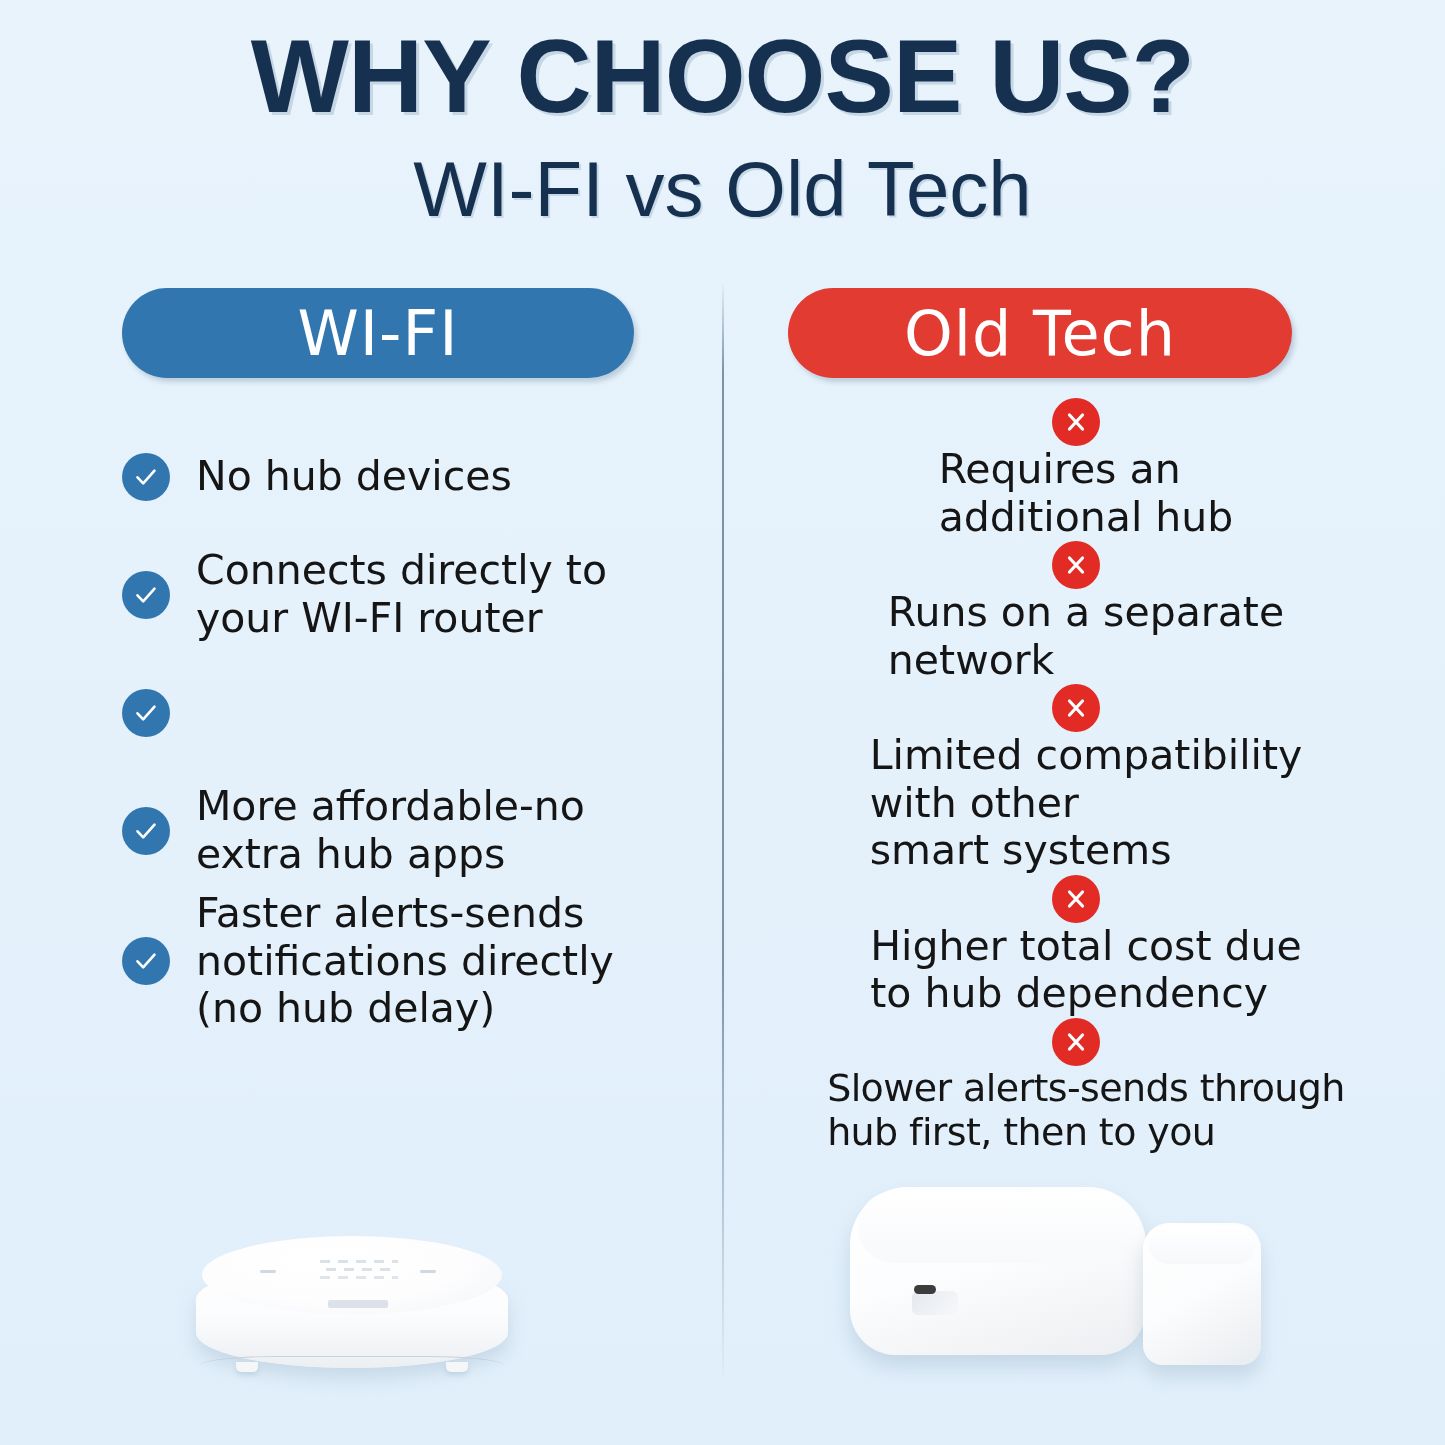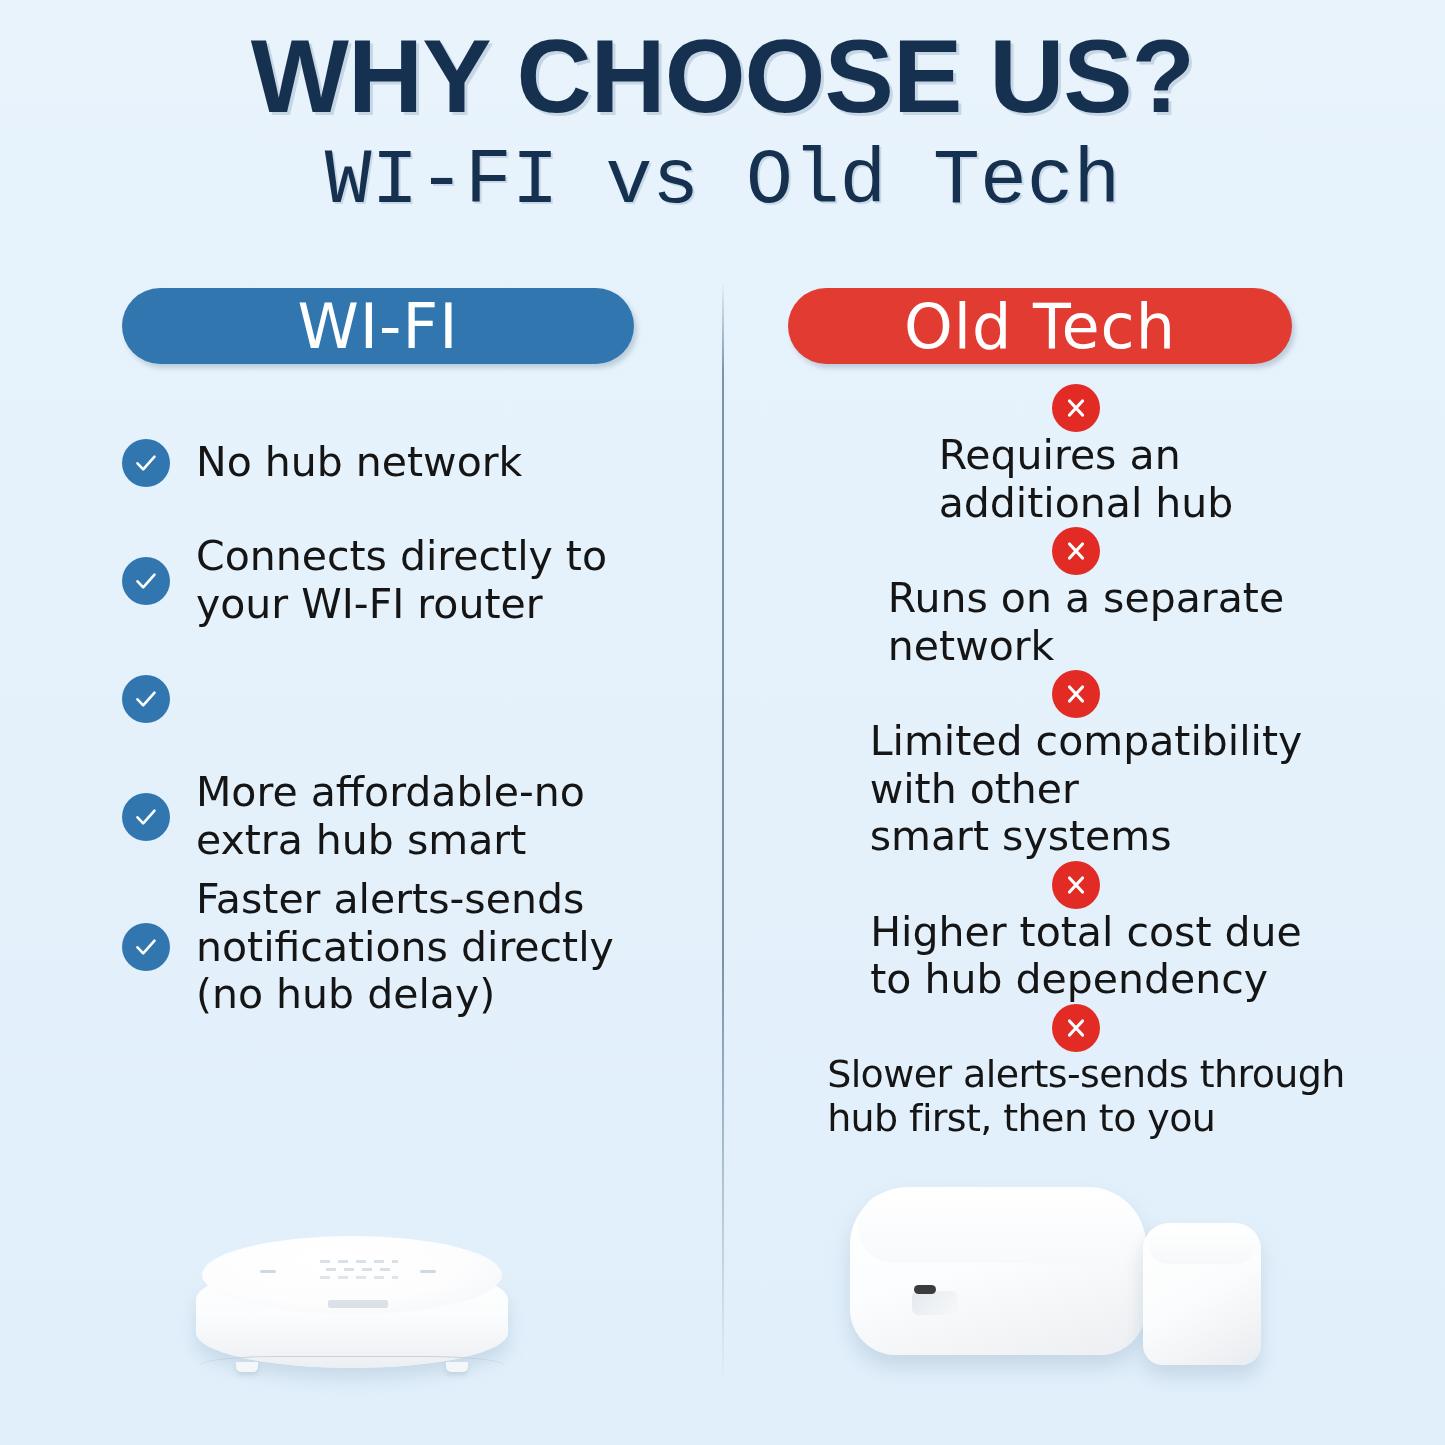--- a/index.html
+++ b/index.html
@@ -34,23 +34,23 @@
     padding-top: 24px;
     font-family: "Liberation Sans", sans-serif;
     font-weight: bold;
     font-size: 104px;
     line-height: 1.0;
     letter-spacing: -1px;
     color: #16304f;
     text-shadow: 3px 3px 0 rgba(120,150,175,0.30);
   }
   .title-sub {
-    margin: 0;
+    margin: 8px;
     padding-top: 14px;
-    font-family: Liberation Mono, monospace;
+    font-family: Liberation Sans, sans-serif;
     font-weight: 400;
     font-size: 78px;
     line-height: 1.0;
     color: #16304f;
     text-shadow: 2px 2px 0 rgba(120,150,175,0.28);
   }
 
   
   .divider {
     position: absolute;
@@ -75,21 +75,21 @@
   }
   .col {
     width: 722px;
     box-sizing: border-box;
   }
   .col-left  { padding-left: 122px; padding-right: 70px; }
   .col-right { padding-left: 66px; padding-right: 60px; }
 
   
   .pill {
-    height: 76px;
+    height: 90px;
     border-radius: 46px;
     display: flex;
     align-items: center;
     justify-content: center;
     color: #ffffff;
     font-family: "DejaVu Sans", sans-serif;
     font-size: 62px;
     letter-spacing: 1px;
     box-shadow: 3px 4px 5px rgba(90,120,145,0.30);
   }
@@ -332,21 +332,21 @@
       <ul class="list list-left">
 
         <li class="item">
           <span class="icon-wrap">
             <span class="badge badge-check">
               <svg width="30" height="30" viewBox="0 0 30 30" aria-hidden="true">
                 <path d="M6.5 15.3 L12.2 21.3 L23.5 8.6" fill="none" stroke="#ffffff" stroke-width="2.6" stroke-linecap="round" stroke-linejoin="round"></path>
               </svg>
             </span>
           </span>
-          <span class="item-text">No hub network</span>
+          <span class="item-text">No hub devices</span>
         </li>
 
         <li class="item">
           <span class="icon-wrap">
             <span class="badge badge-check">
               <svg width="30" height="30" viewBox="0 0 30 30" aria-hidden="true">
                 <path d="M6.5 15.3 L12.2 21.3 L23.5 8.6" fill="none" stroke="#ffffff" stroke-width="2.6" stroke-linecap="round" stroke-linejoin="round"></path>
               </svg>
             </span>
           </span>
@@ -366,21 +366,21 @@
 
         <li class="item">
           <span class="icon-wrap">
             <span class="badge badge-check">
               <svg width="30" height="30" viewBox="0 0 30 30" aria-hidden="true">
                 <path d="M6.5 15.3 L12.2 21.3 L23.5 8.6" fill="none" stroke="#ffffff" stroke-width="2.6" stroke-linecap="round" stroke-linejoin="round"></path>
               </svg>
             </span>
           </span>
           <span class="item-text">More affordable-no
-extra hub smart</span>
+extra hub apps</span>
         </li>
 
         <li class="item">
           <span class="icon-wrap">
             <span class="badge badge-check">
               <svg width="30" height="30" viewBox="0 0 30 30" aria-hidden="true">
                 <path d="M6.5 15.3 L12.2 21.3 L23.5 8.6" fill="none" stroke="#ffffff" stroke-width="2.6" stroke-linecap="round" stroke-linejoin="round"></path>
               </svg>
             </span>
           </span>

